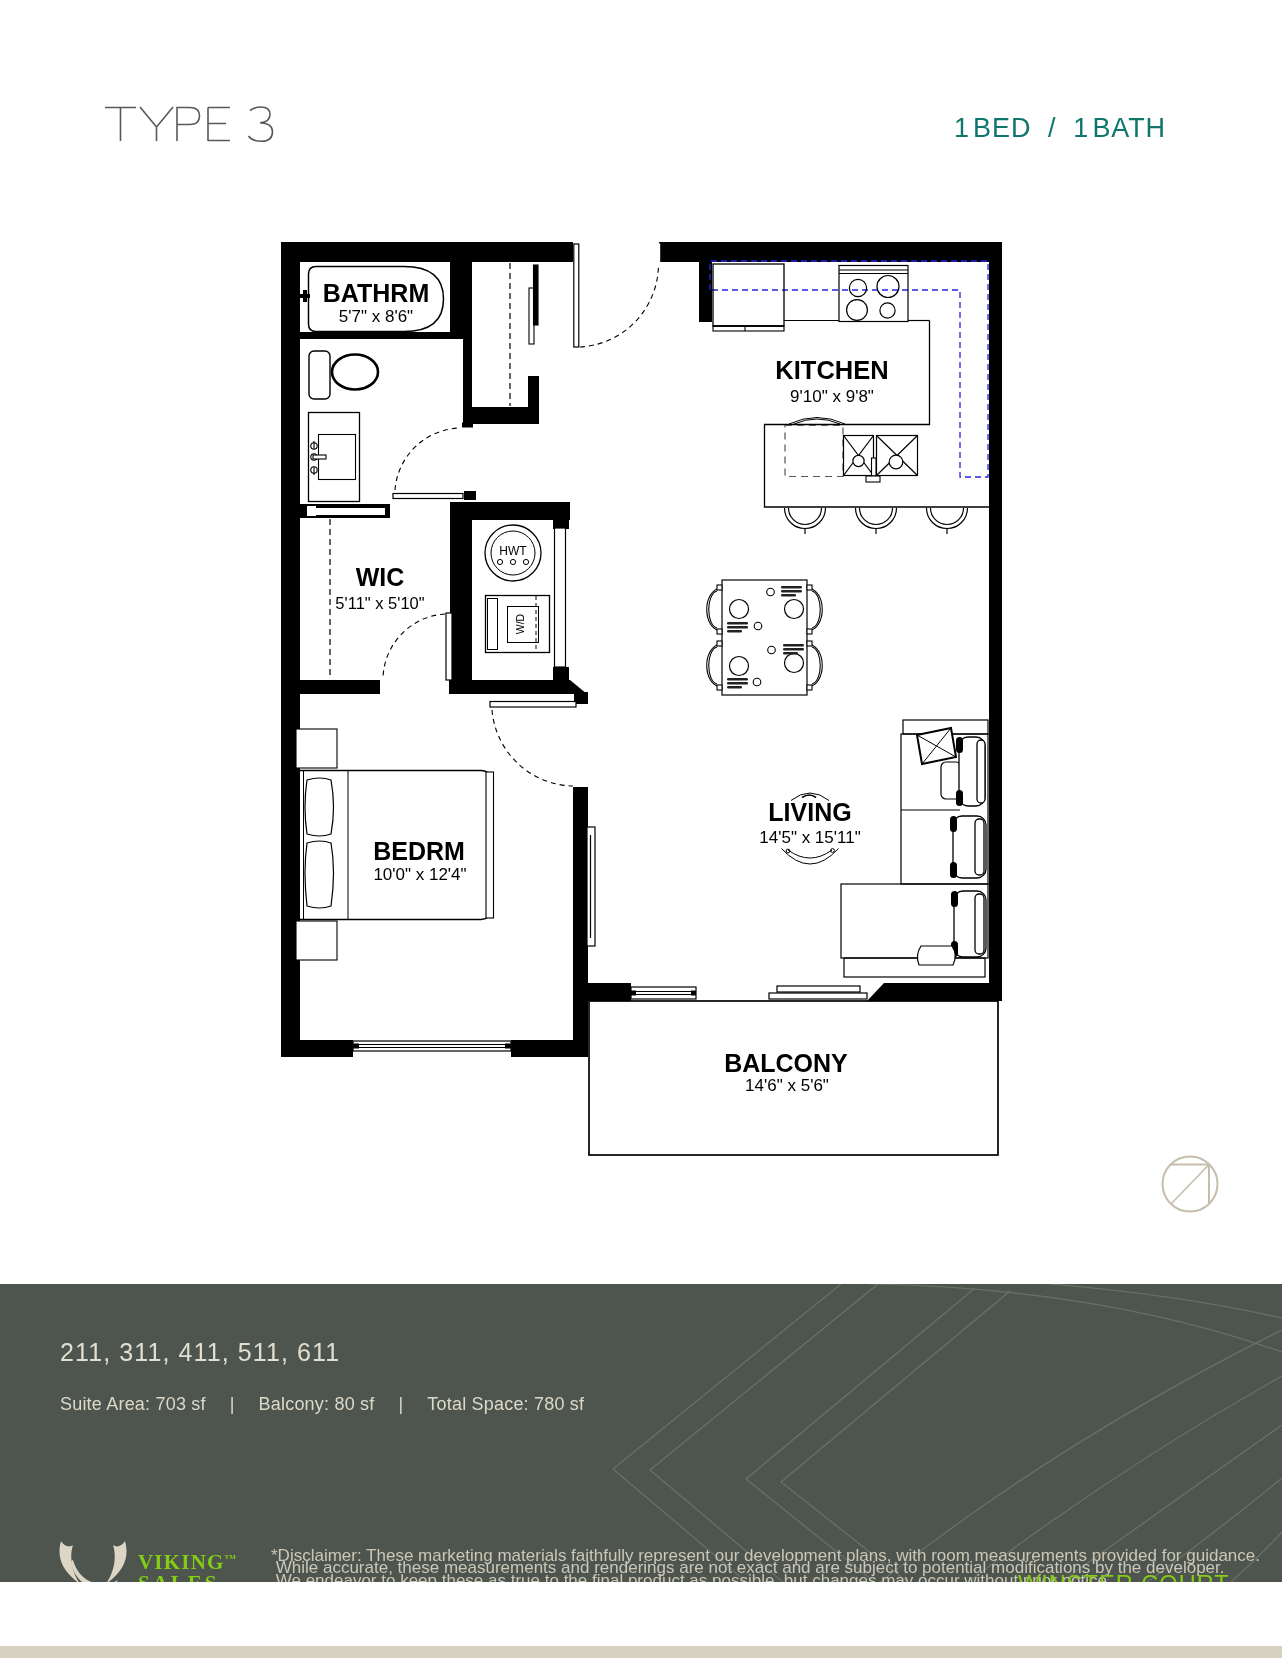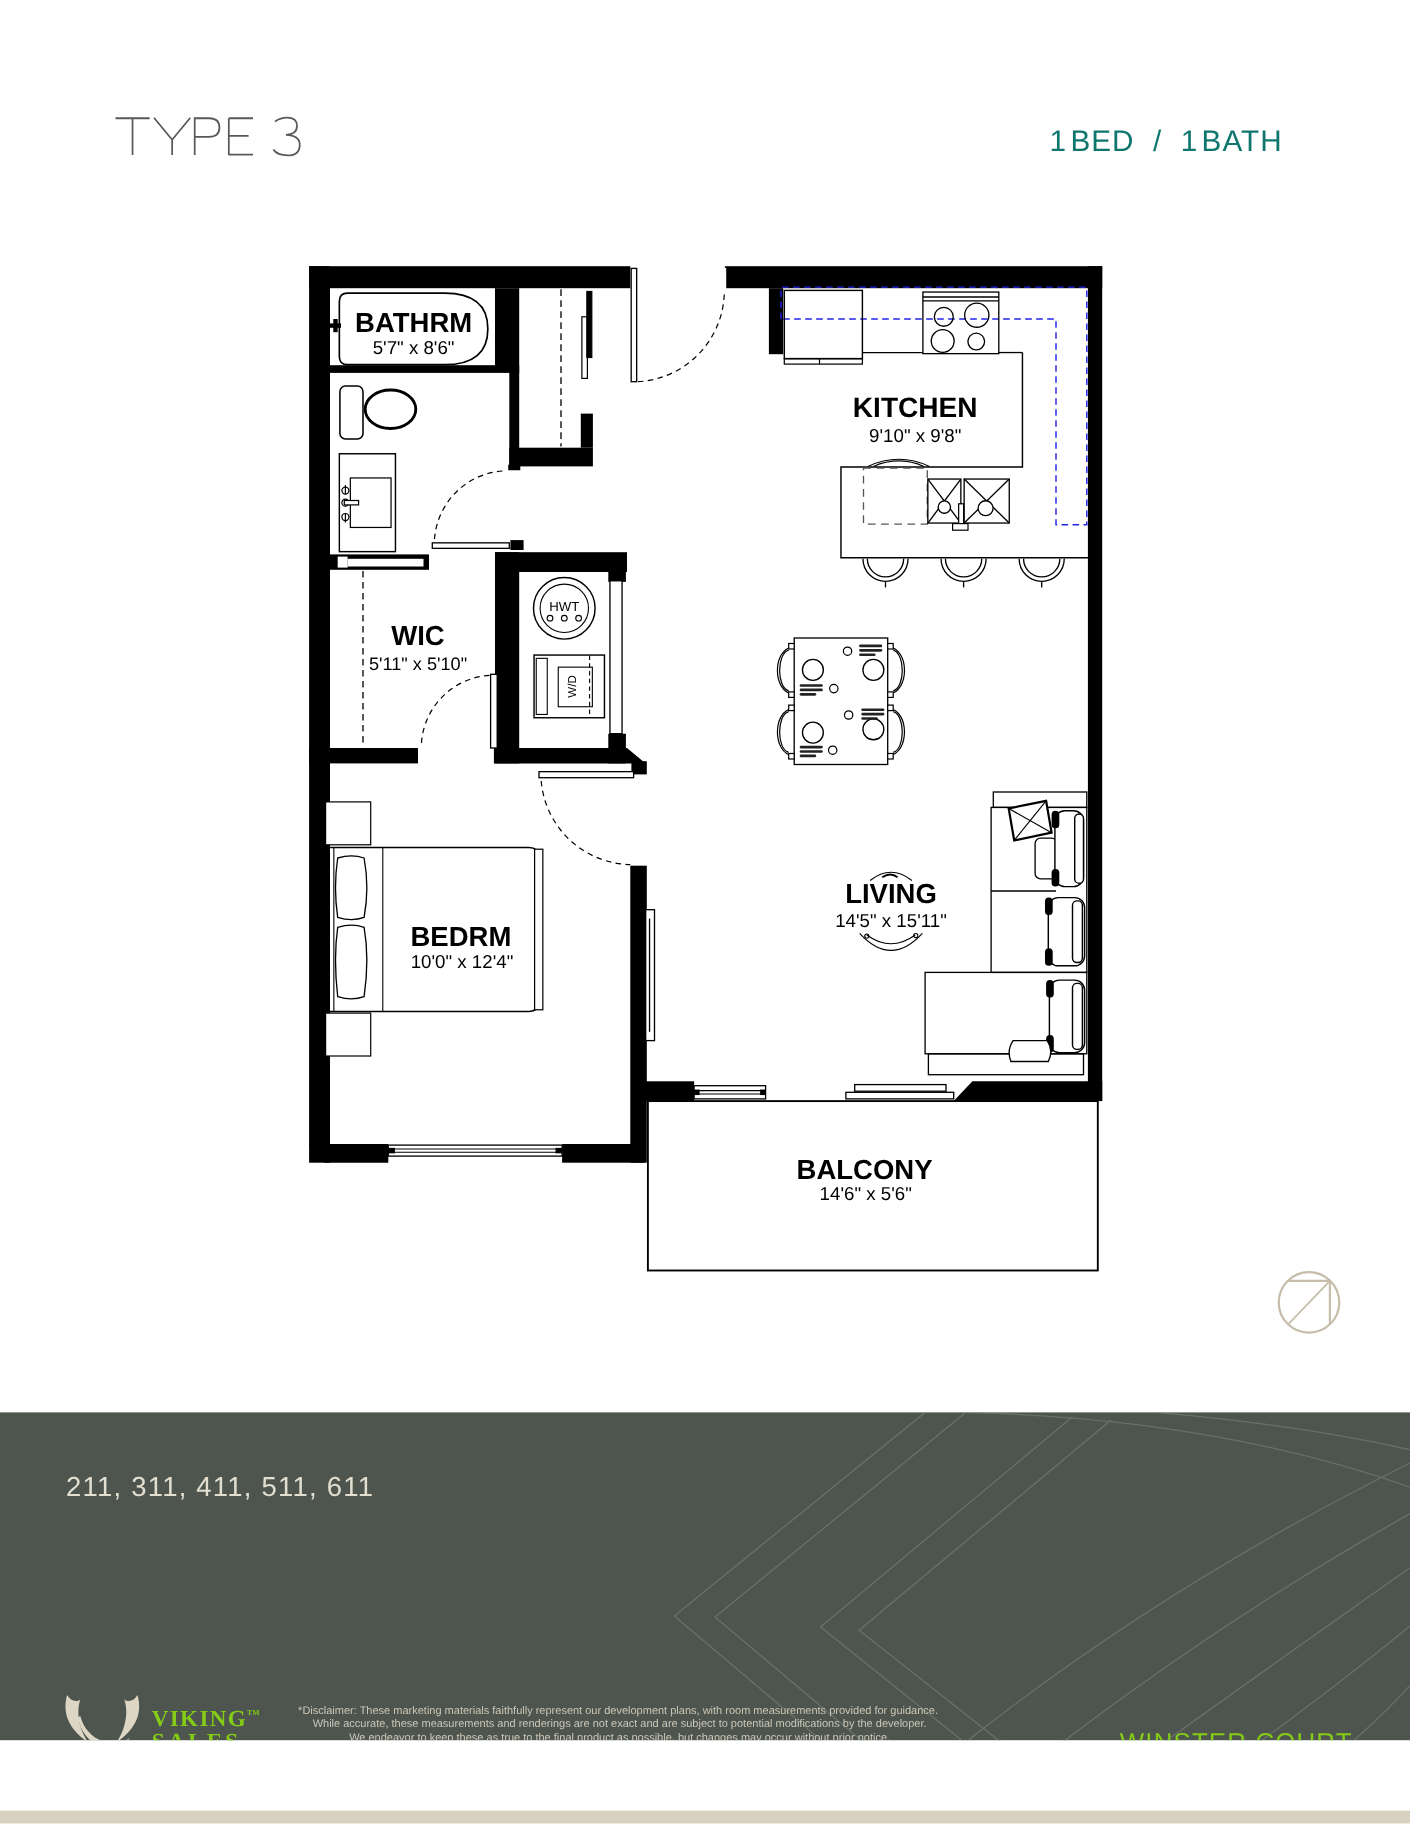--- a/index.html
+++ b/index.html
@@ -3,21 +3,21 @@
 <meta charset="utf-8">
 <style>
 html,body{margin:0;padding:0;background:#ffffff;}
 .page{position:relative;width:1282px;height:1658px;overflow:hidden;background:#ffffff;font-family:"Liberation Sans",sans-serif;}
 .hdr-right{position:absolute;top:113px;right:116px;font-size:27px;letter-spacing:0.9px;color:#0f766e;font-weight:400;}
 #plansvg{position:absolute;left:0;top:0;}
 .footer{position:absolute;left:0;top:1284px;width:1282px;height:298px;background:#4d554e;overflow:hidden;}
 .f-units{position:absolute;left:60px;font-size:25px;color:#e3dfd0;letter-spacing:1.1px;}
 .f-area{position:absolute;left:60px;font-size:18px;color:#ddd9c9;letter-spacing:0.2px;}
 .f-area .sep{padding:0 24px;color:#ddd9c9;}
-.f-disc{position:absolute;font-size:10px;line-height:12.4px;color:#ccc7b7;text-align:center;}
+.f-disc{position:absolute;font-size:17px;line-height:12.4px;color:#ccc7b7;}
 .f-court{position:absolute;font-size:23.5px;letter-spacing:1.05px;color:#84cc16;}
 .f-strip{position:absolute;left:0;top:1646px;width:1282px;height:12px;background:#d7d1c1;}
 .vs-text{position:absolute;left:138px;top:1547px;font-family:"Liberation Serif",serif;font-weight:bold;color:#84cc16;}
 .vs-line1{font-size:21px;letter-spacing:1.2px;line-height:20.5px;}
 .vs-line2{font-size:21px;letter-spacing:3px;line-height:20.5px;text-decoration:underline;}
 .vs-tm{font-size:7px;vertical-align:10px;letter-spacing:0;}
 </style>
 </head>
 <body>
 <div class="page">
@@ -430,20 +430,21 @@
 <path d="M 1040 1658 Q 1185 1558 1282 1478"></path>
 <path d="M 1130 1658 Q 1222 1598 1282 1532"></path>
 <path d="M 1215 1658 Q 1255 1630 1282 1596"></path>
 <path d="M 1050 1284 Q 1180 1295 1282 1318"></path>
 <path d="M 870 1284 Q 1100 1288 1282 1352"></path>
 </g>
 </svg>
 
 <div class="f-units" style="position:absolute;left:60px;top:54px;">211, 311, 411, 511, 611</div>
 
+<div class="f-area" style="position:absolute;left:60px;top:110px;">Suite Area: 703 sf<span class="sep">|</span>Balcony: 80 sf<span class="sep">|</span>Total Space: 780 sf</div>
 
 <svg width="80" height="60" viewBox="0 0 80 60" style="position:absolute;left:55px;top:254px;">
 <g fill="#ddd6c4">
 <path d="M 6 3 C 2 17 5 32 25 46 C 17 34 14 19 18 7 C 14 10 9 8 6 3 Z"></path>
 <path d="M 70 3 C 74 17 71 32 51 46 C 59 34 62 19 58 7 C 62 10 67 8 70 3 Z"></path>
 <path d="M 16 23 C 18 39 30 50 44 51 C 52 51.5 59 48 63 42 C 58 45.5 51 46.5 45 46 C 33 45 22 37 18 22 Z"></path>
 </g>
 </svg>
 
 <div class="vs-text" style="left:138px;top:263px;position:absolute;">

